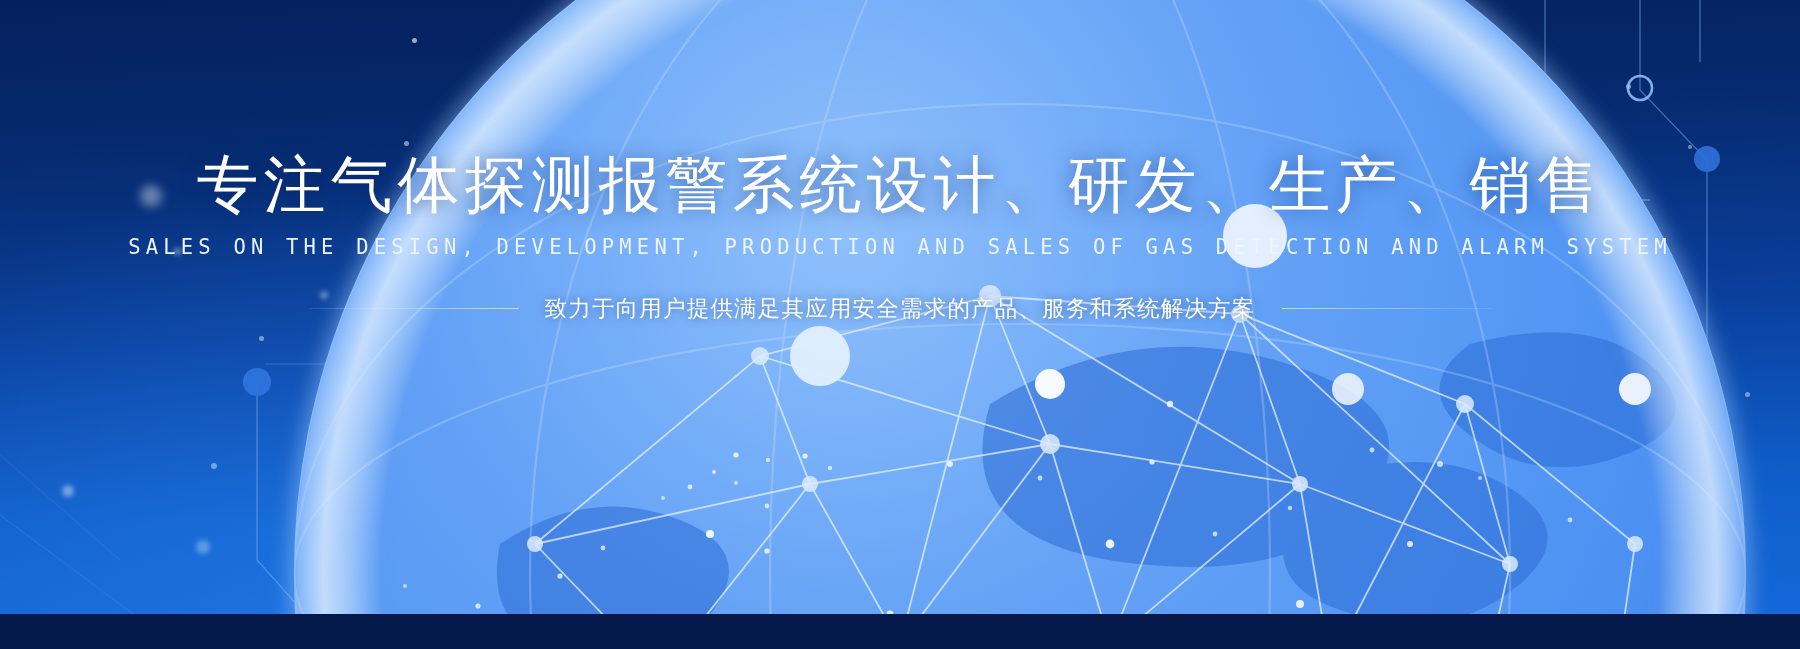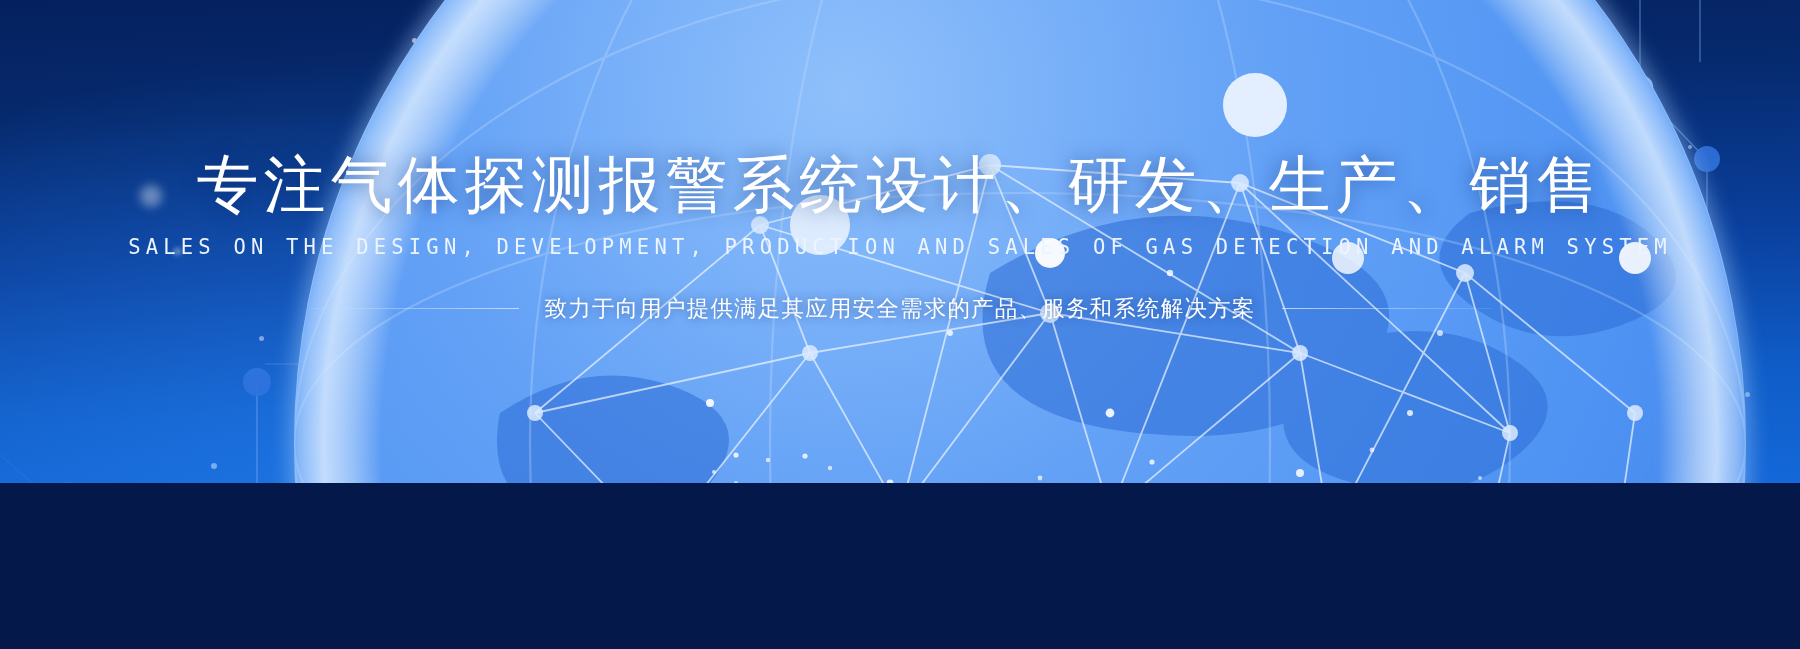--- a/index.html
+++ b/index.html
@@ -1,21 +1,21 @@
 <!DOCTYPE html>
 <html><head>
 <meta charset="utf-8">
 <style>
   html,body{margin:0;padding:0;background:#04184a;}
   *{box-sizing:border-box;}
 
   #banner{
     position:relative;
     width:1800px;
-    height:483px;
+    height:614px;
     overflow:hidden;
     font-family:"Liberation Sans","DejaVu Sans",sans-serif;
     background:
       radial-gradient(ellipse 1200px 700px at 22% 100%, rgba(40,130,240,0.55) 0%, rgba(40,130,240,0) 62%),
       linear-gradient(178deg,#05205e 0%, #062a6e 22%, #0a3f9c 52%, #0f5cc7 78%, #1468d9 100%);
   }
 
   
   .bokeh{position:absolute;border-radius:50%;background:#ffffff;pointer-events:none;}
   .bokeh.soft{filter:blur(5px);}

